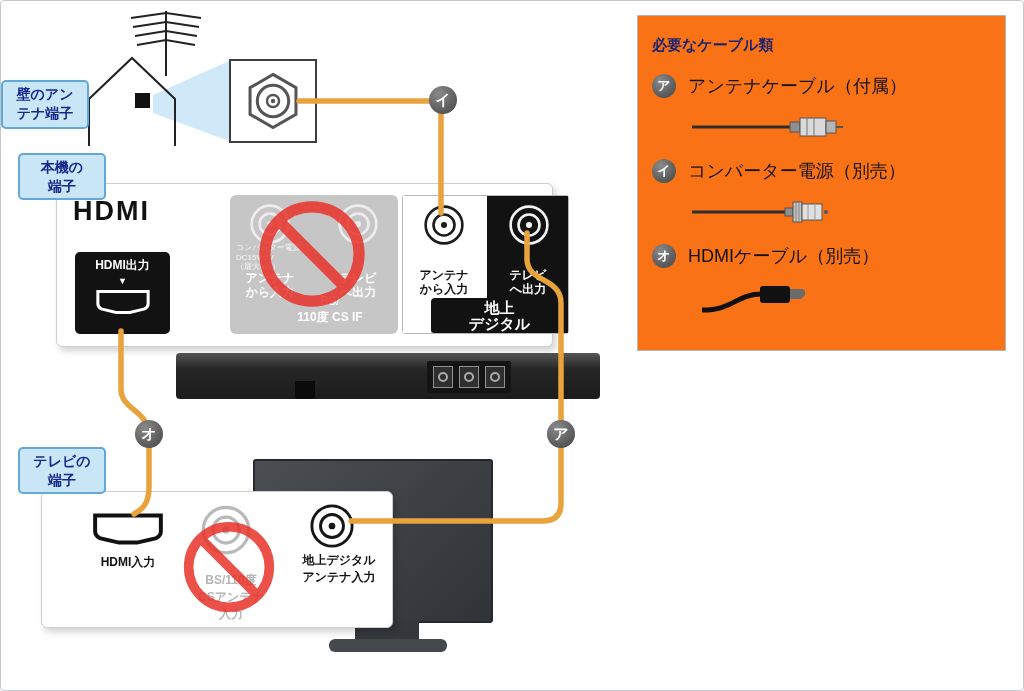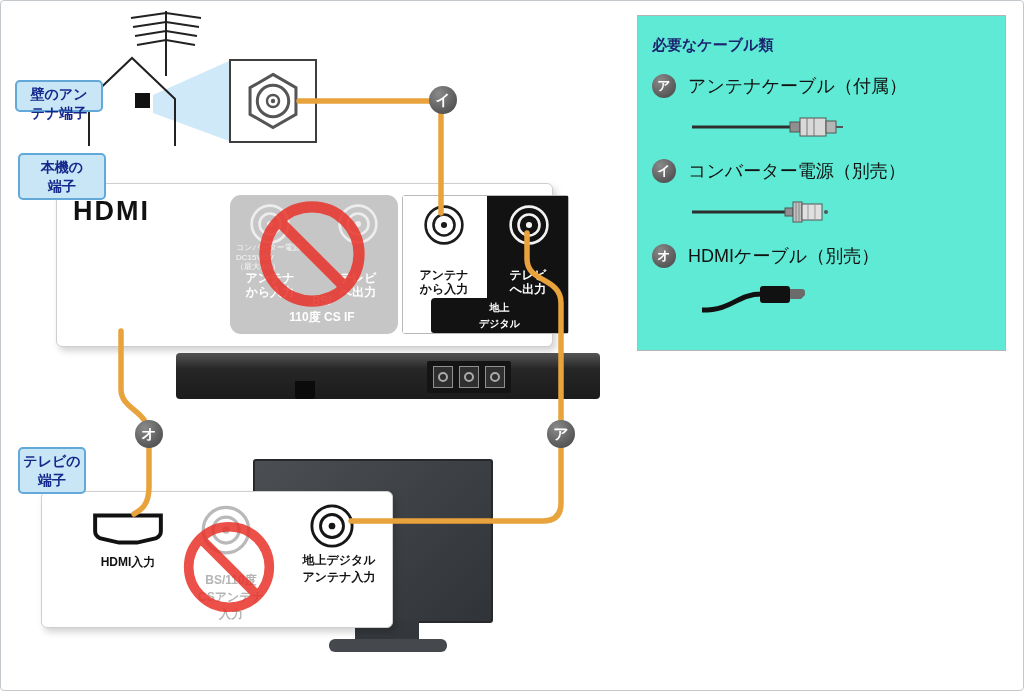--- a/index.html
+++ b/index.html
@@ -27,32 +27,32 @@
   .m28{width:28px;height:28px;font-size:15px}
   .m24{width:24px;height:24px;font-size:13px;flex:0 0 24px}
 
   .panel{background:#fff;border:1px solid #cfcfcf;border-radius:6px;box-shadow:3px 4px 7px rgba(0,0,0,.18);z-index:10}
 
   .hdmi-logo{font-size:27px;font-weight:800;letter-spacing:2px;color:#111}
   .hdmi-out{background:var(--panel-black);border-radius:5px;display:flex;flex-direction:column;align-items:center;padding-top:5px}
   .hdmi-out-label{color:#fff;font-size:12px;font-weight:bold}
   .hdmi-out-arrow{color:#fff;font-size:9px;line-height:10px;margin:2px 0 3px}
 
-  .bs-section{background:var(--grayed-section);border-radius:11px}
+  .bs-section{background:var(--grayed-section);border-radius:6px}
   .powernote{color:#f6f6f6;font-size:8px;line-height:9.5px}
   .bs-label{color:#fff;font-weight:bold;font-size:12px;line-height:14px;text-align:center}
   .bs-caption{color:#fff;text-align:center;font-size:12px;line-height:13px}
   .bs-caption .big{font-size:12px;font-weight:bold;line-height:18px}
 
   .terr-section{border:1px solid #b9b9b9;border-radius:3px}
   .terr-white{background:#fff}
   .terr-black{background:var(--panel-black)}
   .terr-in-label{color:#111;font-weight:bold;font-size:12px;line-height:14px;text-align:center}
   .terr-out-label{color:#fff;font-weight:bold;font-size:12px;line-height:14px;text-align:center}
-  .terr-caption{background:var(--panel-black);color:#fff;font-weight:bold;font-size:10px;line-height:16px;
+  .terr-caption{background:var(--panel-black);color:#fff;font-weight:bold;font-size:15px;line-height:16px;
     text-align:center;border-radius:4px 0 0 3px;padding-top:2px}
 
   .recorder-body{background:linear-gradient(#565656,#262626 35%,#1c1c1c);border-radius:4px;z-index:5}
   .rec-inset{position:absolute;left:251px;top:8px;width:84px;height:32px;background:#141414;border-radius:2px;
     display:flex;align-items:center;justify-content:center;gap:6px}
   .rec-jack{width:20px;height:22px;background:#2f2f2f;border:1px solid #909090;display:flex;align-items:center;justify-content:center}
   .rec-jack span{width:10px;height:10px;border:2px solid #aaa;border-radius:50%}
   .rec-tab{position:absolute;left:119px;top:28px;width:20px;height:18px;background:#0b0b0b;border-radius:0 0 3px 3px}
 
   .tv-screen{background:linear-gradient(135deg,#4b4f54,#303338);border:2px solid #26282c;border-radius:3px;z-index:4}
@@ -60,21 +60,21 @@
   .tv-base{background:#45484c;border-radius:6px;z-index:4}
 
   .wallbox{background:#fff;border:2px solid #3e3e3e;display:flex;align-items:center;justify-content:center;z-index:8}
 
   .tvp-label{color:#111;font-weight:bold;font-size:12px;line-height:17px;text-align:center;white-space:pre-line}
   .tvp-blocked{color:#b5b5b5;font-weight:bold;font-size:12px;line-height:17px;text-align:center}
 
   .cables{z-index:40;pointer-events:none}
   .cables path{fill:none;stroke:var(--cable);stroke-width:5.5;stroke-linecap:round;stroke-linejoin:round}
 
-  .cable-list{background:#5eead4;border:1px solid #b5b5b5;z-index:20}
+  .cable-list{background:#f97316;border:1px solid #b5b5b5;z-index:20}
   .cl-title{position:absolute;left:14px;top:20px;font-size:15px;font-weight:bold;color:#1c2470}
   .cl-row{position:absolute;left:14px;display:flex;align-items:center;gap:12px}
   .cl-label{font-size:18px;color:#111}
 </style>
 </head>
 <body>
 
 <svg width="0" height="0" style="position:absolute" aria-hidden="true">
   <defs>
     <symbol id="coax" viewBox="0 0 48 48">
@@ -134,36 +134,43 @@
     <div class="rec-tab"></div>
   </div>
 
   <div class="abs tv-screen" style="left:252px;top:458px;width:240px;height:164px"></div>
   <div class="abs tv-neck" style="left:354px;top:620px;width:64px;height:20px"></div>
   <div class="abs tv-base" style="left:328px;top:638px;width:118px;height:13px"></div>
 
   <div class="abs panel" style="left:55px;top:182px;width:497px;height:164px">
     <div class="hdmi-logo abs" style="left:16px;top:12px">HDMI</div>
 
+    <div class="hdmi-out abs" style="left:18px;top:68px;width:95px;height:82px">
+      <div class="hdmi-out-label">HDMI出力</div>
+      <div class="hdmi-out-arrow">▼</div>
+      <svg width="56" height="26" style="color:#fff">
+          <use href="#hdmi-port"></use>
+        </svg>
+    </div>
 
     <div class="abs bs-section" style="left:173px;top:11px;width:168px;height:139px">
       <svg class="abs" style="left:19px;top:8px;color:#ededed" width="42" height="42">
           <use href="#coax"></use>
         </svg>
       <svg class="abs" style="left:107px;top:8px;color:#ededed" width="42" height="42">
           <use href="#coax"></use>
         </svg>
       <div class="abs pre powernote" style="left:6px;top:48px">コンバーター電源
 DC15V/5V
 （最大4W）</div>
       <div class="abs pre bs-label" style="left:2px;top:76px;width:76px">アンテナ
 から入力</div>
       <div class="abs pre bs-label" style="left:92px;top:76px;width:72px">テレビ
 へ出力</div>
-      <div class="abs bs-caption" style="left:8px;top:100px;width:100%">
+      <div class="abs bs-caption" style="left:16px;top:100px;width:100%">
         <div>BS/</div>
         <div class="big">110度 CS IF</div>
       </div>
       <svg class="abs" style="left:26px;top:3px;color:var(--prohibition-red);opacity:.85" width="112" height="112">
           <use href="#no-sign"></use>
         </svg>
     </div>
 
     <div class="abs terr-section" style="left:345px;top:11px;width:167px;height:139px">
       <div class="abs terr-white" style="left:0;top:0;width:84px;height:137px"></div>
@@ -209,25 +216,25 @@
   <svg class="abs cables" style="left:0;top:0" width="1024" height="691">
     <path d="M298 100 L428 100 Q440 100 440 112 L440 212"></path>
     <path d="M120 330 V388 C120 410 148 408 148 436 V486 C148 504 140 509 133 513"></path>
     <path d="M526 232 V258 C526 282 560 276 560 302 V502 Q560 520 542 520 H350"></path>
   </svg>
 
   <div class="abs marker m28" style="left:428px;top:85px">イ</div>
   <div class="abs marker m28" style="left:134px;top:419px">オ</div>
   <div class="abs marker m28" style="left:546px;top:419px">ア</div>
 
-  <div class="abs callout" style="left:14px;top:79px;width:88px;height:32px">壁のアン
+  <div class="abs callout" style="left:0;top:79px;width:88px;height:49px">壁のアン
 テナ端子</div>
   <div class="abs callout" style="left:17px;top:152px;width:88px;height:47px">本機の
 端子</div>
-  <div class="abs callout" style="left:17px;top:446px;width:68px;height:47px">テレビの
+  <div class="abs callout" style="left:17px;top:446px;width:88px;height:47px">テレビの
 端子</div>
 
   <div class="abs cable-list" style="left:636px;top:14px;width:369px;height:336px">
     <div class="cl-title">必要なケーブル類</div>
 
     <div class="cl-row" style="top:58px">
       <div class="marker m24">ア</div>
       <div class="cl-label">アンテナケーブル（付属）</div>
     </div>
     <svg class="abs" style="left:52px;top:96px" width="170" height="30">

